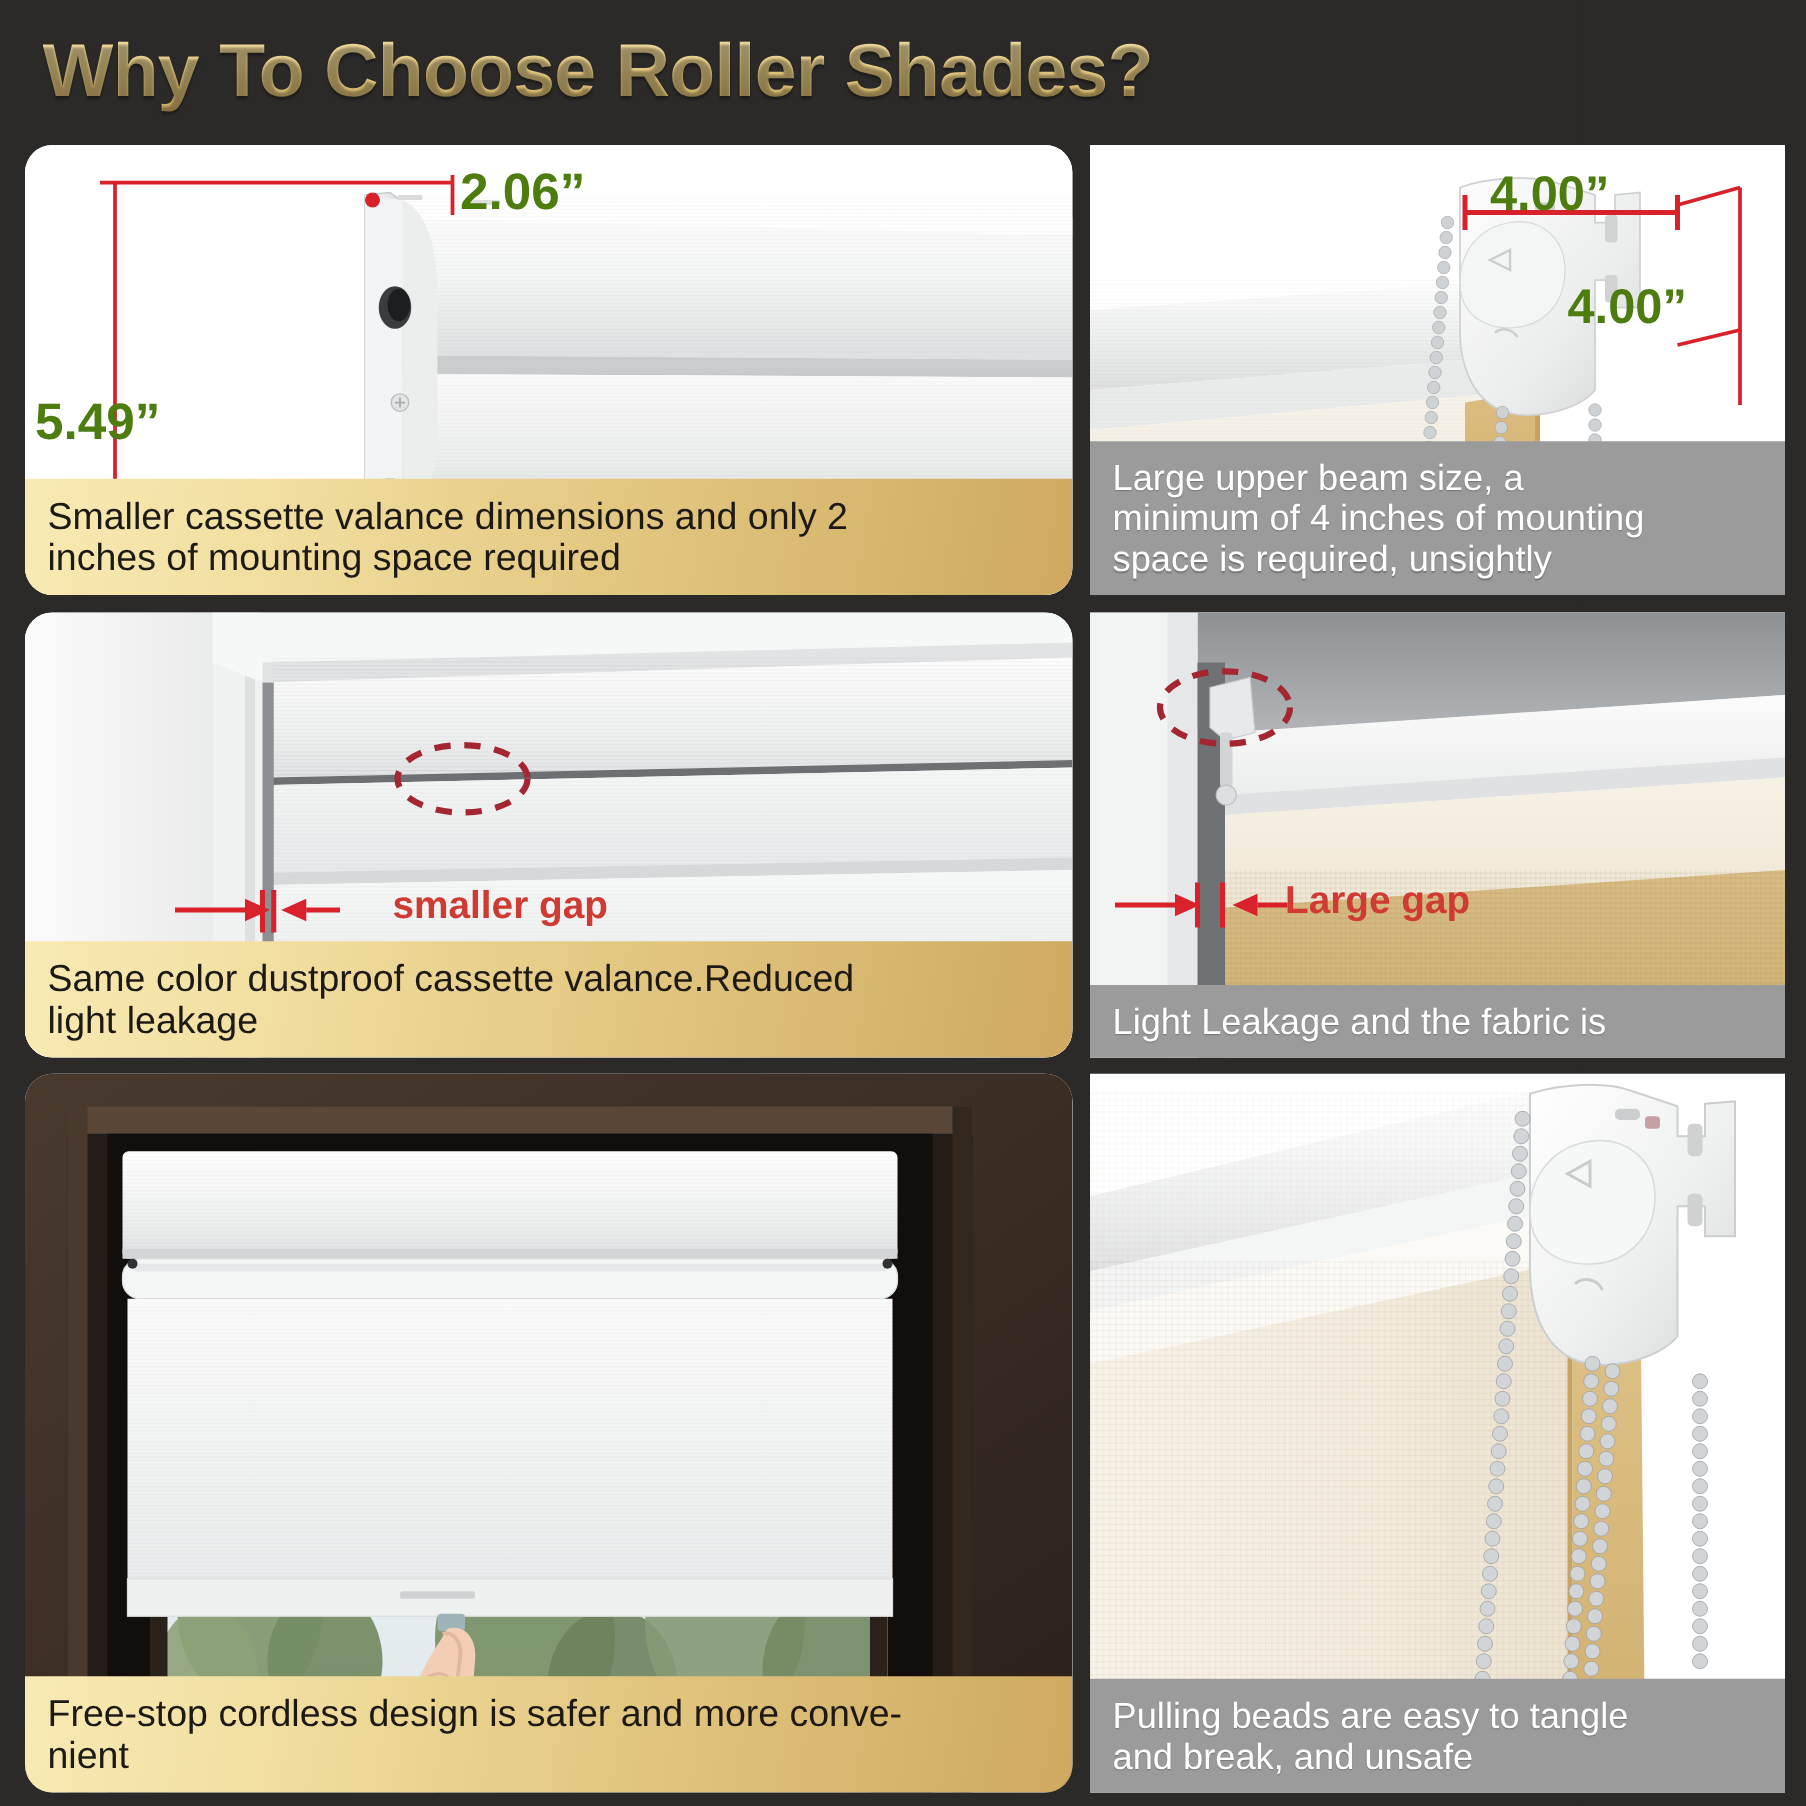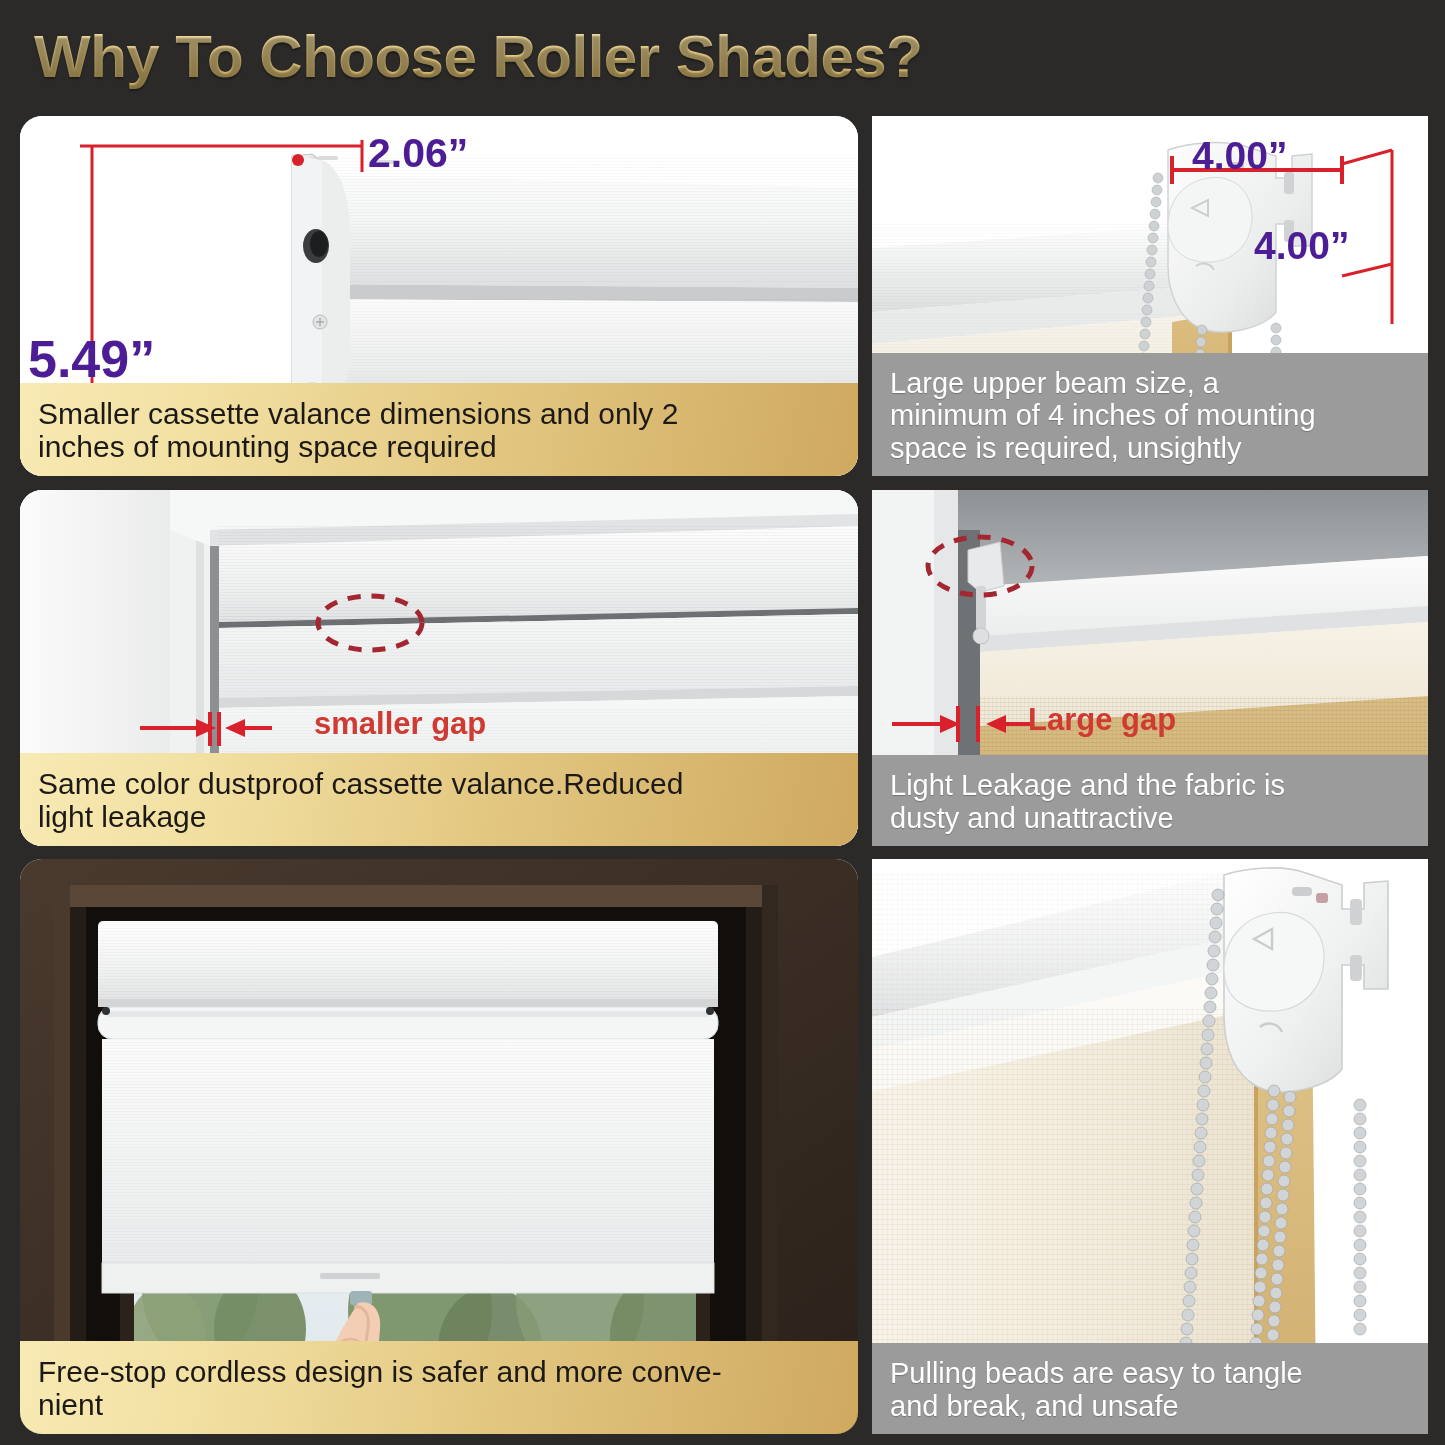--- a/index.html
+++ b/index.html
@@ -83,21 +83,21 @@
     background: #9b9b9b;
     color: #ffffff;
     font-size: 29px;
     text-shadow: 0 1px 1px rgba(0,0,0,0.25);
   }
   .cap-l2 { display: block; }
 
   
   .dim {
     position: absolute;
-    color: #4c1d95;
+    color: #4d7c0f;
     font-weight: bold;
     font-family: "Liberation Sans", sans-serif;
     white-space: nowrap;
   }
   .gaplabel {
     position: absolute;
     color: #cf3a32;
     font-weight: bold;
     font-size: 31px;
     white-space: nowrap;
@@ -169,21 +169,21 @@
           <line x1="60" y1="320" x2="108" y2="320" stroke="#d8212a" stroke-width="3"></line>
 
           <line x1="108" y1="30" x2="272" y2="30" stroke="#d8212a" stroke-width="3"></line>
           <line x1="272" y1="30" x2="342" y2="30" stroke="#d8212a" stroke-width="3"></line>
           <line x1="342" y1="24" x2="342" y2="56" stroke="#d8212a" stroke-width="3"></line>
           <circle cx="278" cy="44" r="6" fill="#d8212a"></circle>
         </svg>
       </div>
 
       <div class="dim" style="left:348px; top:14px; font-size:41px;">2.06”</div>
-      <div class="dim" style="left:8px; top:213px; font-size:52px;">5.49”</div>
+      <div class="dim" style="left:8px; top:198px; font-size:41px;">5.49”</div>
 
       <div class="caption gold">
         <span class="cap-l2">Smaller cassette valance dimensions and only 2</span>
         <span class="cap-l2">inches of mounting space required</span>
       </div>
     </div>
 
     <div class="panel right row1">
       <div class="art">
         <svg width="556" height="360" viewBox="0 0 556 360">
@@ -429,21 +429,20 @@
           <line x1="106" y1="216" x2="106" y2="252" stroke="#d8212a" stroke-width="4"></line>
           <polygon points="114,234 134,225 134,243" fill="#d8212a"></polygon>
           <line x1="134" y1="234" x2="158" y2="234" stroke="#d8212a" stroke-width="4"></line>
         </svg>
       </div>
 
       <div class="gaplabel" style="left:156px; top:212px;">Large gap</div>
 
       <div class="caption gray">
         <span class="cap-l2">Light Leakage and the fabric is</span>
-        <span class="cap-l2">dusty and unattractive</span>
       </div>
     </div>
 
     <div class="panel left row3">
       <div class="art">
         <svg width="838" height="575" viewBox="0 0 838 575">
           <defs>
             <linearGradient id="g5wall" x1="0" y1="0" x2="1" y2="1">
               <stop offset="0" stop-color="#4a3a2e"></stop>
               <stop offset="0.5" stop-color="#3a2d24"></stop>

